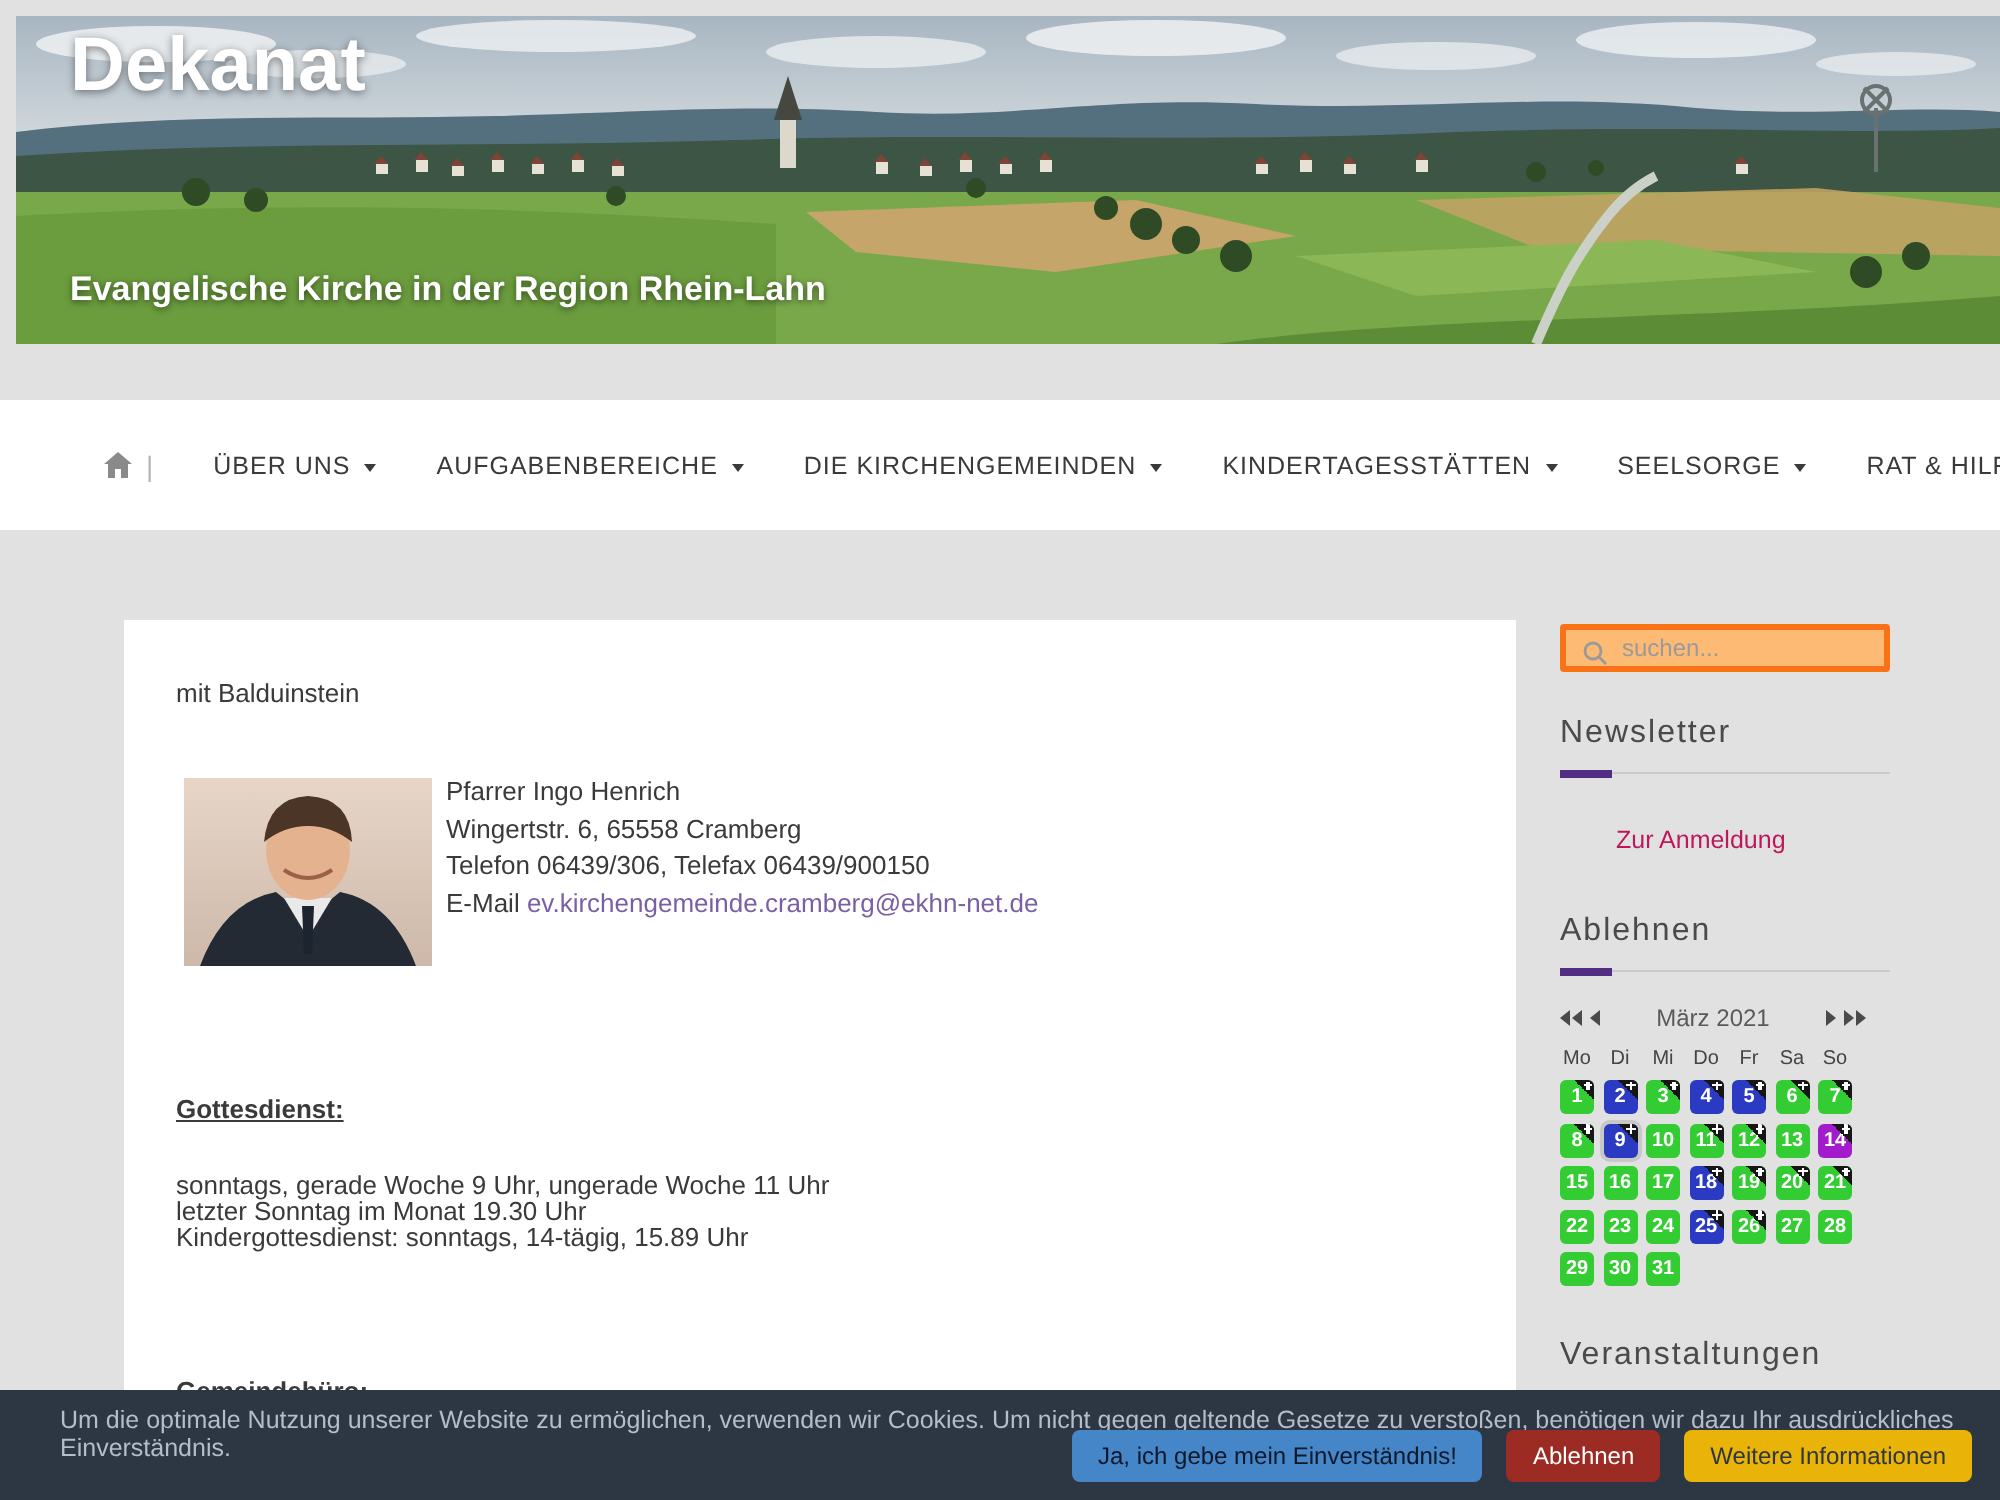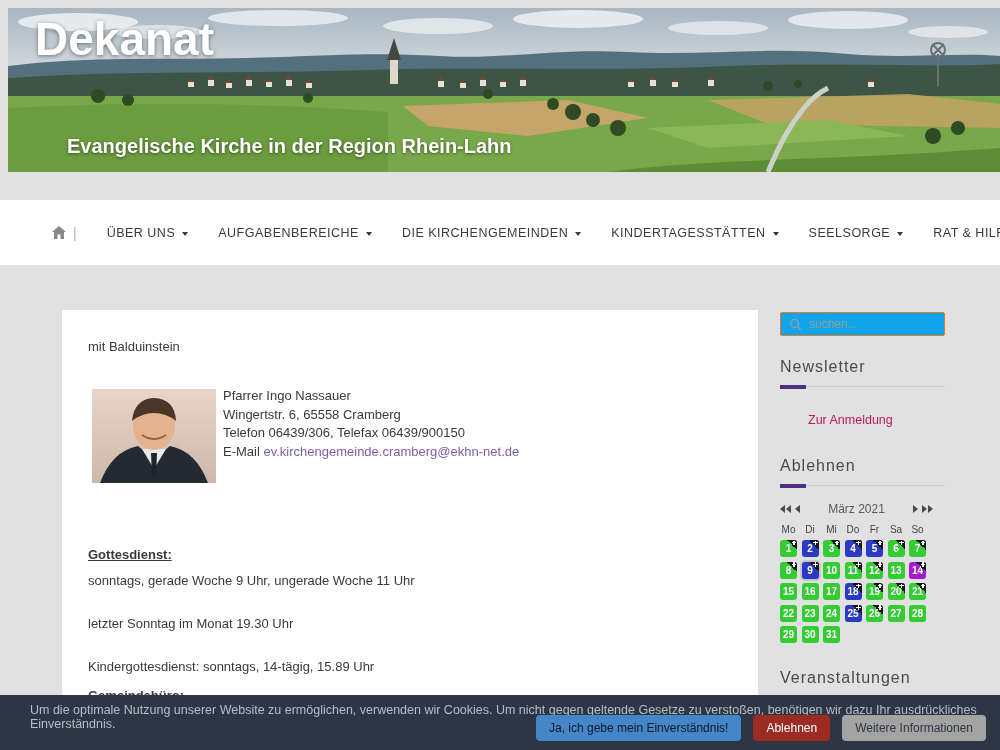--- a/index.html
+++ b/index.html
@@ -3,48 +3,48 @@
 <meta charset="utf-8">
 <style>
   * { margin:0; padding:0; box-sizing:border-box; }
   html,body { width:1000px; height:750px; overflow:hidden; }
   body { background:#e1e1e1; font-family:"Liberation Sans", sans-serif; color:#3a3a3a; position:relative; }
 
   
   .header-photo { position:absolute; left:8px; top:8px; right:0; height:164px; overflow:hidden; }
   .header-photo svg { position:absolute; inset:0; width:100%; height:100%; }
   .hero-title { position:absolute; left:27px; color:#fff; font-weight:bold; text-shadow:0 1px 4px rgba(0,0,0,.45); }
-  .hero-title.l1 { top:4px;  font-size:46px; }
+  .hero-title.l1 { top:4px;  font-size:38px; }
   .hero-title.l2 { top:62px; font-size:38px; }
-  .hero-sub     { position:absolute; left:27px; top:127px; color:#fff; font-weight:bold; font-size:20px; text-shadow:0 1px 3px rgba(0,0,0,.5);margin-left:32px; }
+  .hero-sub     { position:absolute; left:27px; top:127px; color:#fff; font-weight:bold; font-size:17px; text-shadow:0 1px 3px rgba(0,0,0,.5); }
 
   
   .navbar { position:absolute; left:0; top:200px; width:100%; height:65px; background:#fff; }
   .nav-inner { display:flex; align-items:center; height:100%; padding-left:52px; gap:30px; }
   .home-item { display:flex; align-items:center; gap:7px; cursor:pointer; }
   .home-sep { color:#b5b5b5; font-size:14px; }
   .nav-item { display:flex; align-items:center; gap:7px; cursor:pointer; }
   .nav-label { font-size:12.5px; letter-spacing:.5px; color:#3a3a3a; white-space:nowrap; }
   .caret { width:0; height:0; border-left:3.5px solid transparent; border-right:3.5px solid transparent; border-top:4.5px solid #3a3a3a; margin-top:2px; }
 
   
   .content-card { position:absolute; left:62px; top:310px; width:696px; height:502px; background:#fff; }
   .intro { position:absolute; left:26px; top:29px; font-size:13px; }
   .pastor-photo { position:absolute; left:30px; top:79px; width:124px; height:94px; overflow:hidden; }
   .pastor-photo svg { width:100%; height:100%; display:block; }
   .pastor-info { position:absolute; left:161px; top:77px; font-size:13px; line-height:18.5px; }
   .email-link { color:#7a5fa5; text-decoration:none; cursor:pointer; }
   .service-heading { position:absolute; left:26px; top:237px; font-size:13px; font-weight:bold; text-decoration:underline; }
-  .service-lines { position:absolute; left:26px; top:264px; display:flex; flex-direction:column; gap:30px; }
+  .service-lines { position:absolute; left:26px; top:276px; display:flex; flex-direction:column; gap:0; }
   .service-line { font-size:13px; line-height:13px; }
   .partial-heading { position:absolute; left:26px; top:378px; font-size:13px; font-weight:bold; text-decoration:underline; }
 
   
   .sidebar { position:absolute; left:780px; top:312px; width:165px; }
-  .search-box { position:relative; width:165px; height:24px; background:#0ea5e9; border:1px solid #f97316; border-radius:2px; }
+  .search-box { position:relative; width:165px; height:24px; background:#fdba74; border:3px solid #f97316; border-radius:2px; }
   .search-box input { position:absolute; inset:0; border:0; background:transparent; padding-left:28px; font-size:12px; color:#444; outline:none; font-family:"Liberation Sans", sans-serif; }
   .search-box input::placeholder { color:#9a9a9a; }
   .search-icon { position:absolute; left:8px; top:5px; width:13px; height:13px; }
   .side-heading { margin-top:22px; font-size:16px; letter-spacing:1px; color:#4a4a4a; font-weight:normal; }
   .rule { position:relative; height:1px; background:#c9c9c9; margin-top:10px; }
   .rule::before { content:""; position:absolute; left:0; top:-1.5px; width:26px; height:4px; background:#522e83; }
   .side-link { display:block; margin:26px 0 0 28px; font-size:12.5px; color:#be185d; text-decoration:none; cursor:pointer; }
   .heading-kal { margin-top:30px; }
   .calendar { margin-top:16px; width:153px; }
   .cal-nav { display:flex; align-items:center; height:14px; }
@@ -66,21 +66,21 @@
   .badge::after  { content:""; position:absolute; top:0.6px; right:2.4px; width:1.3px; height:4.6px; background:#fff; }
   .heading-ver { margin-top:26px; }
 
   
   .cookie-banner { position:absolute; left:0; bottom:0; width:100%; height:55px; background:#2d3744; z-index:10; }
   .banner-text { position:absolute; left:30px; top:8px; font-size:12.5px; color:#b4bdc9; }
   .banner-buttons { position:absolute; right:14px; top:20px; display:flex; gap:12px; }
   .bbtn { border:none; border-radius:4px; font-size:12px; padding:6px 13px; cursor:pointer; font-family:"Liberation Sans", sans-serif; }
   .bbtn.accept  { background:#4486c7; color:#0f172a; }
   .bbtn.decline { background:#9c2b24; color:#fff; }
-  .bbtn.info    { background:#a3a3a3; color:#2e3740; }
+  .bbtn.info    { background:#eab308; color:#2e3740; }
 </style>
 </head>
 <body>
 
 <div class="header-photo">
   <svg viewBox="0 0 992 164" preserveAspectRatio="none" aria-hidden="true">
     <defs>
       <linearGradient id="sky" x1="0" y1="0" x2="0" y2="1">
         <stop offset="0" stop-color="#a8b6c2"></stop>
           <stop offset="1" stop-color="#dde2e4"></stop>
@@ -220,21 +220,21 @@
       <path d="M8,94 Q20,62 46,57 L62,70 L78,57 Q104,62 116,94 Z" fill="#232a33"></path>
       <polygon points="50,60 74,60 62,80" fill="#e9e9e9"></polygon>
       <polygon points="59,64 65,64 64,88 60,88" fill="#1c2430"></polygon>
       <ellipse cx="62" cy="36" rx="21" ry="25" fill="#e4b28e"></ellipse>
       <path d="M40,32 Q42,10 62,9 Q83,10 84,32 Q74,24 62,24 Q50,24 40,32 Z" fill="#4a3526"></path>
       <path d="M50,46 Q62,54 74,46" stroke="#9c5f47" stroke-width="2" fill="none"></path>
     </svg>
   </div>
 
   <div class="pastor-info">
-    <div>Pfarrer Ingo Nassauer</div>
+    <div>Pfarrer Ingo Henrich</div>
     <div>Wingertstr. 6, 65558 Cramberg</div>
     <div>Telefon 06439/306, Telefax 06439/900150</div>
     <div>
       <span>E-Mail </span><a class="email-link">ev.kirchengemeinde.cramberg@ekhn-net.de</a>
     </div>
   </div>
 
   <h4 class="service-heading">Gottesdienst:</h4>
   <div class="service-lines" id="service-lines">
       <p class="service-line">sonntags, gerade Woche 9 Uhr, ungerade Woche 11 Uhr</p>

